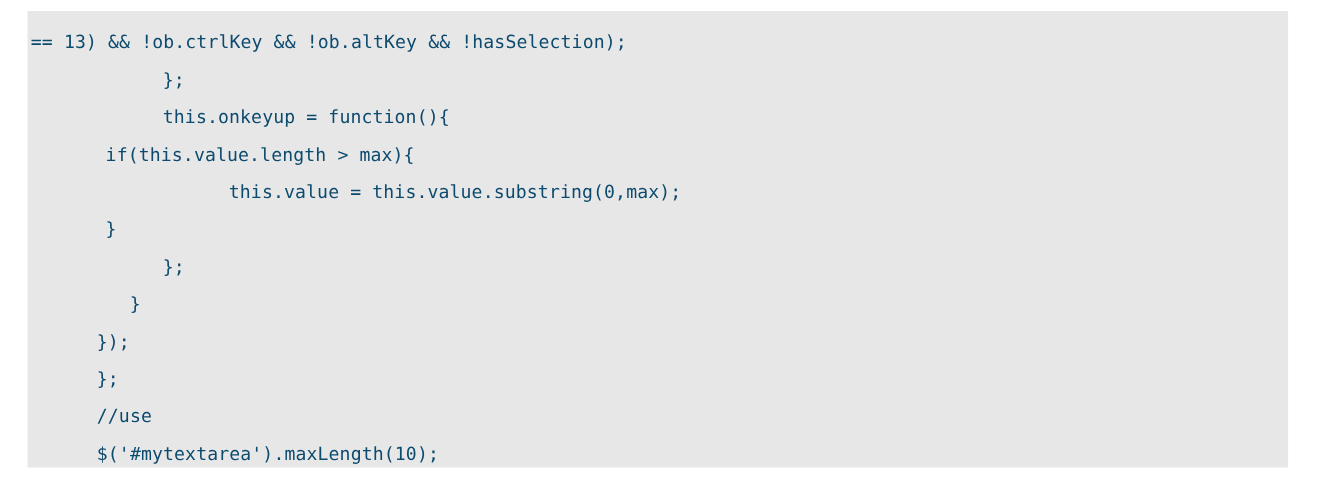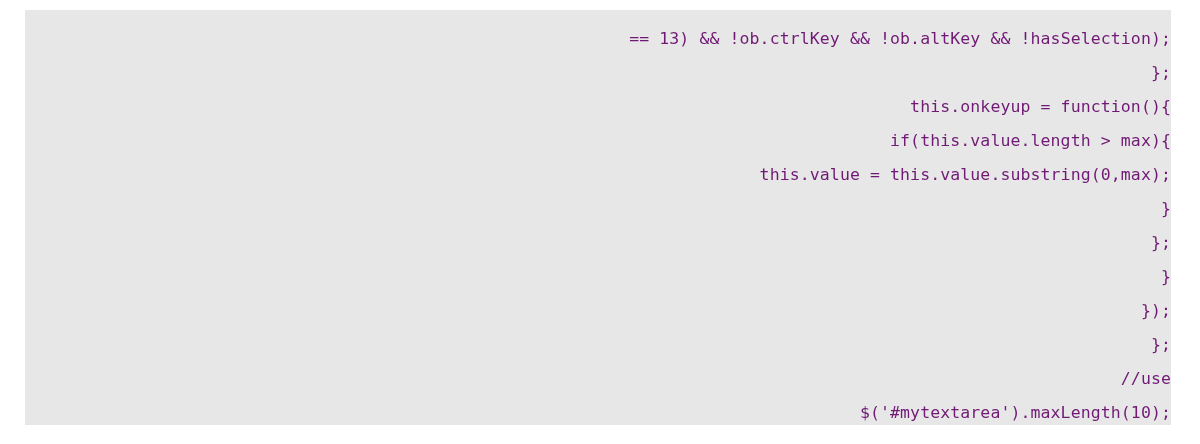--- a/index.html
+++ b/index.html
@@ -32,24 +32,23 @@
     position: relative;
     top: 12px;
   }
 
   .code-line {
     display: block;
     height: 34px;
     line-height: 34px;
     font-family: "DejaVu Sans Mono", "Liberation Mono", monospace;
     font-size: 16.5px;
-    color: #701a75;
+    color: #0c4a6e;
     white-space: pre;
     letter-spacing: 0.1px;
-    text-align: right;
   }
 
   
   .ind-0  { padding-left: 3px;   }
   .ind-2  { padding-left: 63px;  }
   .ind-3  { padding-left: 93px;  }
   .ind-4  { padding-left: 123px; }
   .ind-5  { padding-left: 71px; }
   .ind-6  { padding-left: 183px; }
 </style>

